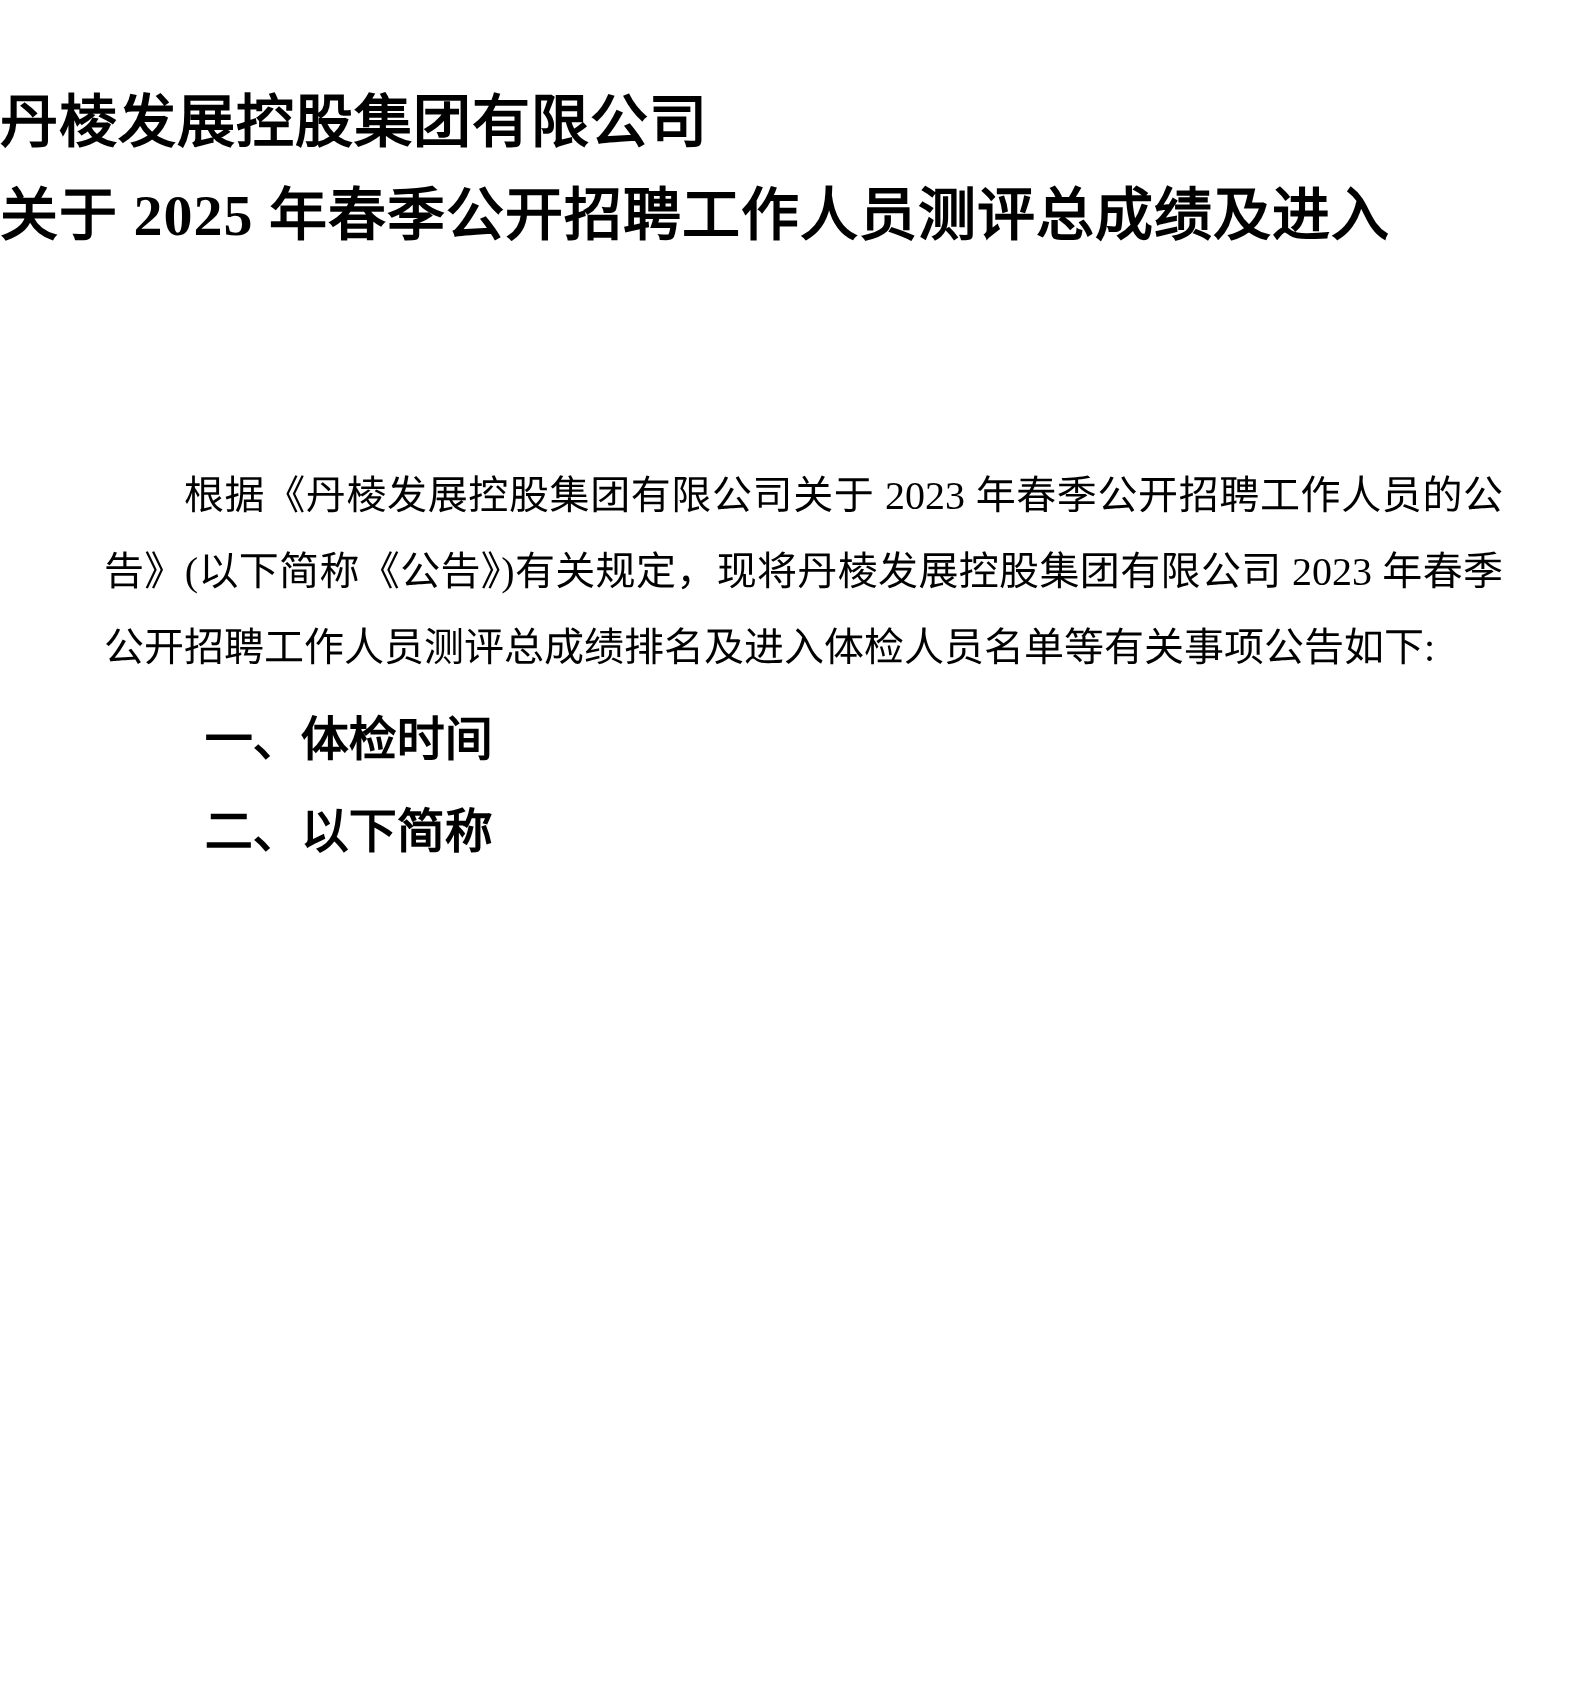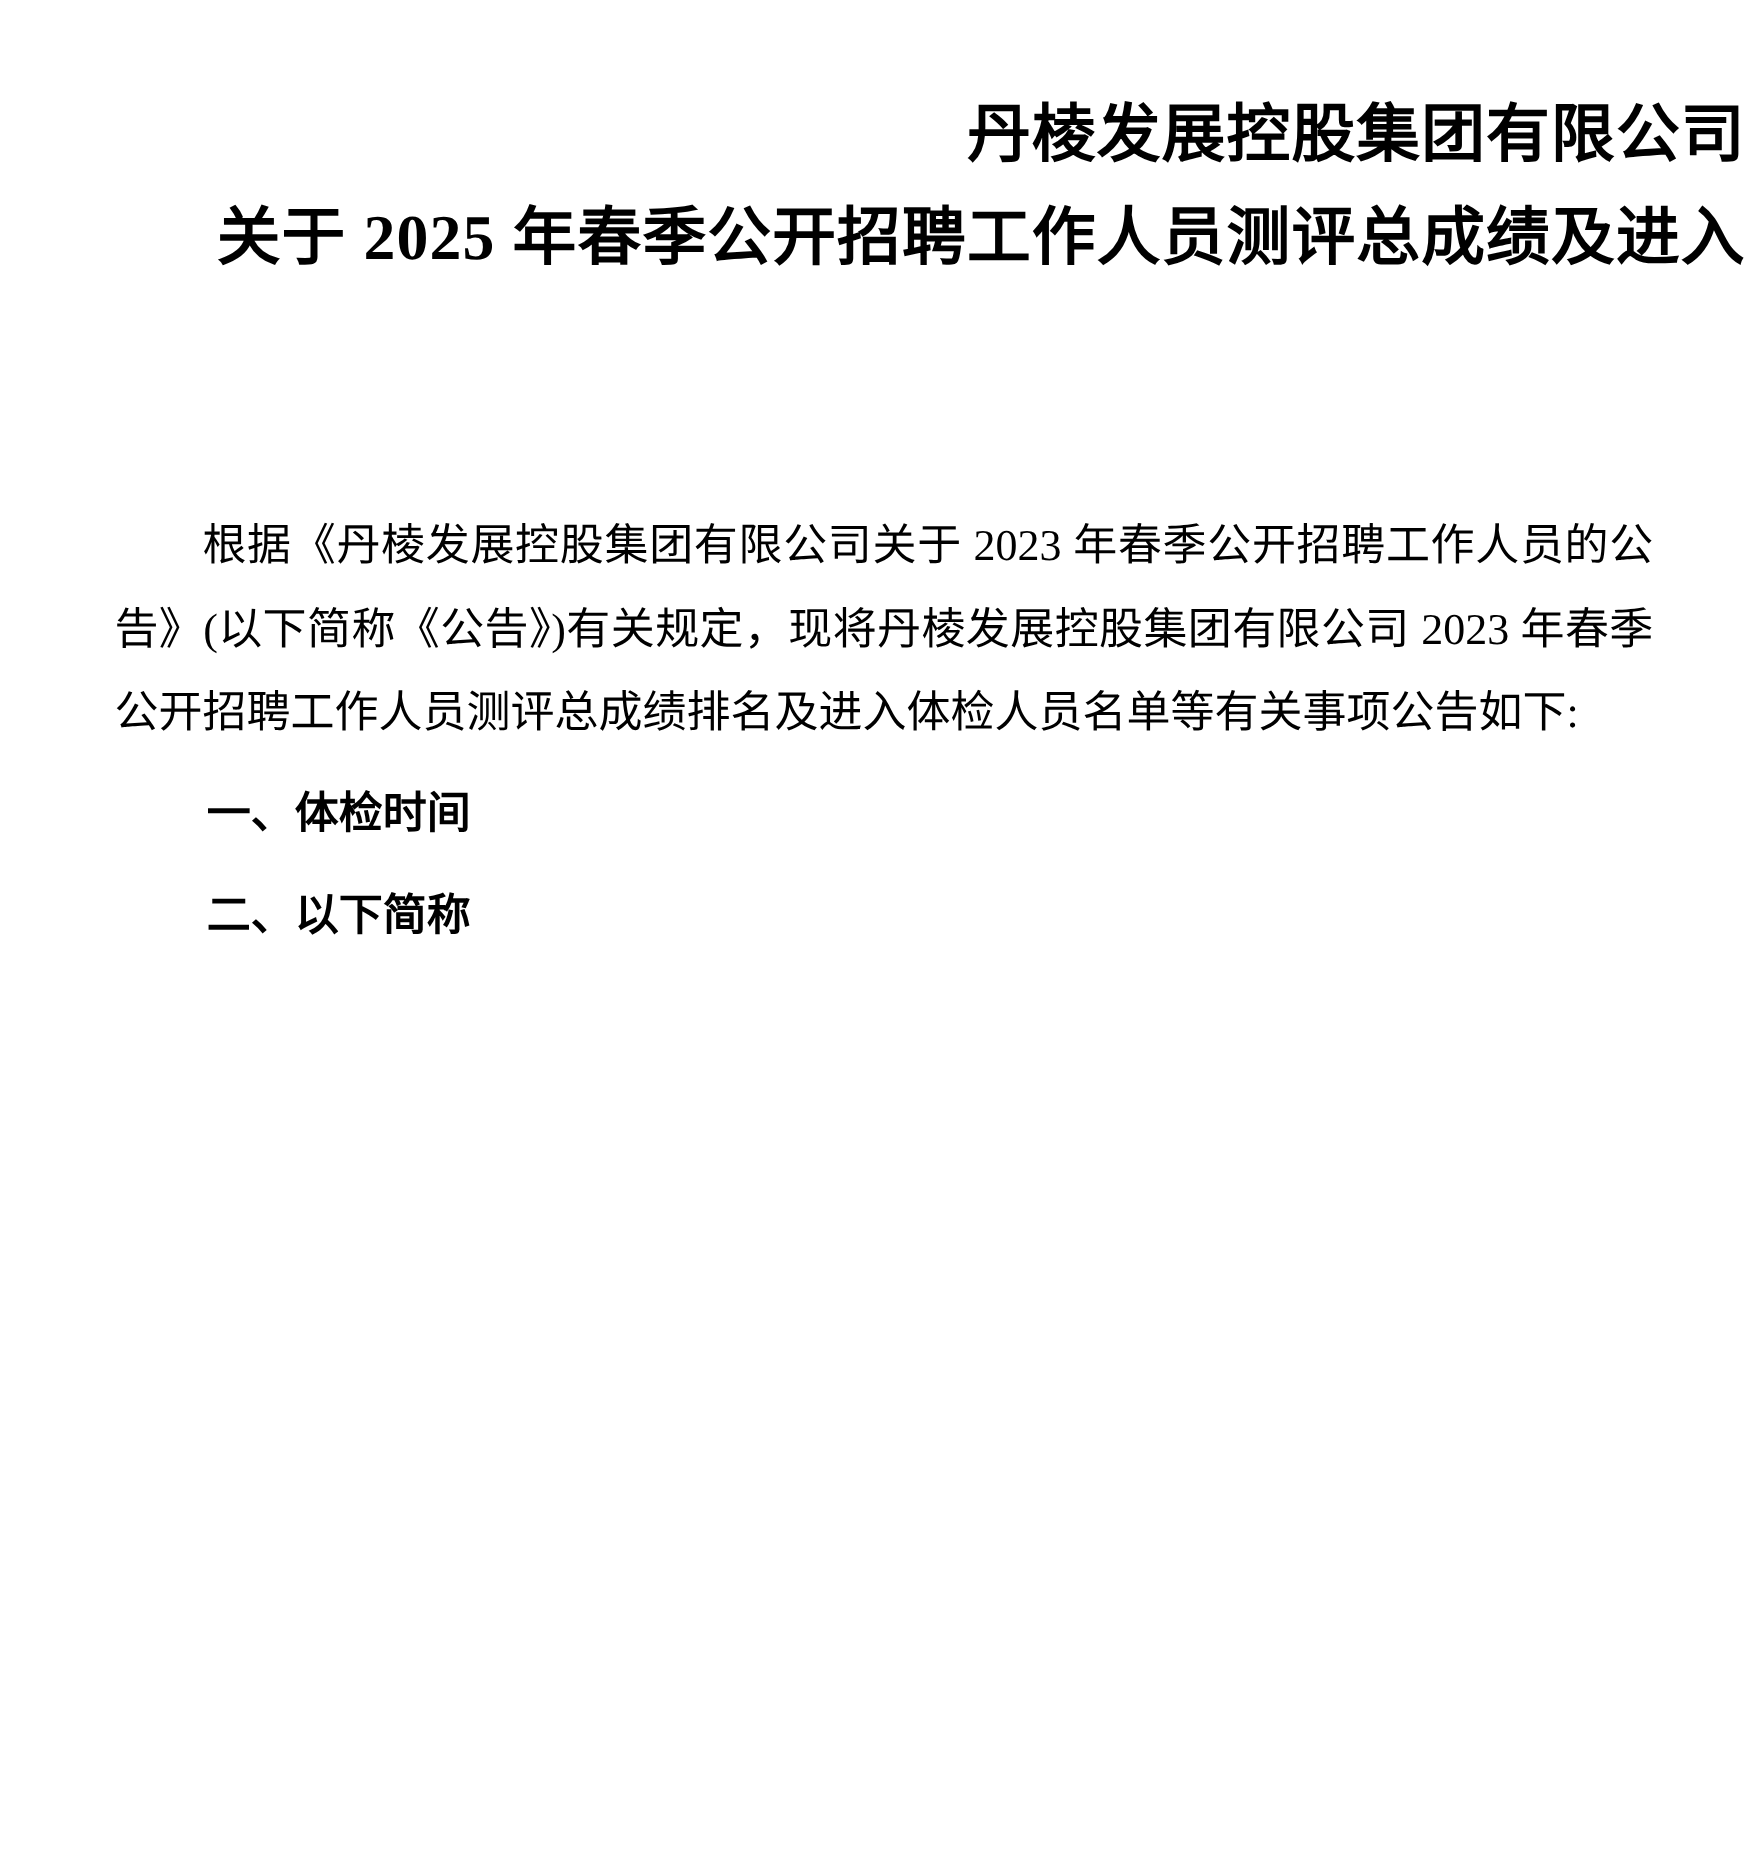--- a/index.html
+++ b/index.html
@@ -14,21 +14,21 @@
     background: #ffffff;
     color: #000000;
     overflow: hidden;
     font-family: "Liberation Serif", "DejaVu Serif", serif;
   }
   .doc-title {
     position: absolute;
     top: 76px;
     left: 0;
     right: 0;
-    text-align: right;
+    text-align: left;
     font-family: "Liberation Serif", "DejaVu Serif", serif;
     font-weight: bold;
     font-size: 58px;
     line-height: 93px;
     letter-spacing: 1px;
     color: #000000;
   }
   .doc-body {
     position: absolute;
     top: 442px;
@@ -48,21 +48,21 @@
   .para {
     font-family: "Liberation Serif", "DejaVu Serif", serif;
     font-weight: normal;
     font-size: 40px;
     line-height: 76px;
     text-indent: 2em;
   }
   .section-heading {
     font-family: Liberation Serif, serif;
     font-weight: bold;
-    font-size: 40px;
+    font-size: 48px;
     line-height: 76px;
     text-indent: 2.1em;
     text-align: left;
   }
 </style>
 </head>
 <body>
 
 <div class="page">
 

